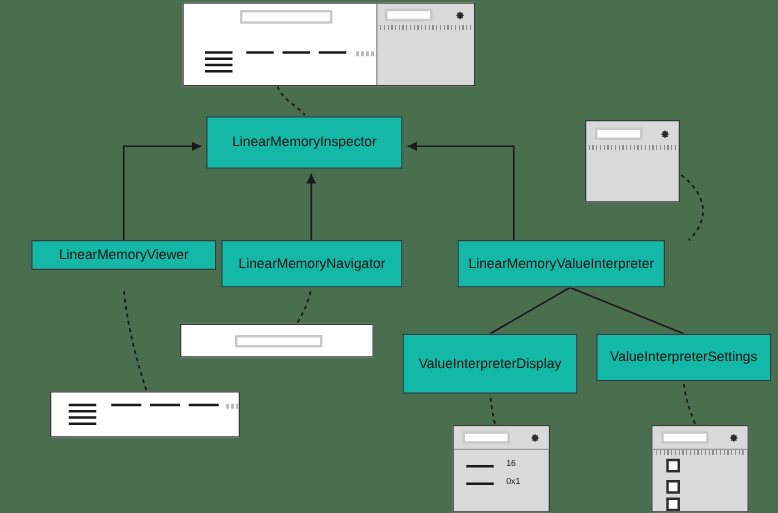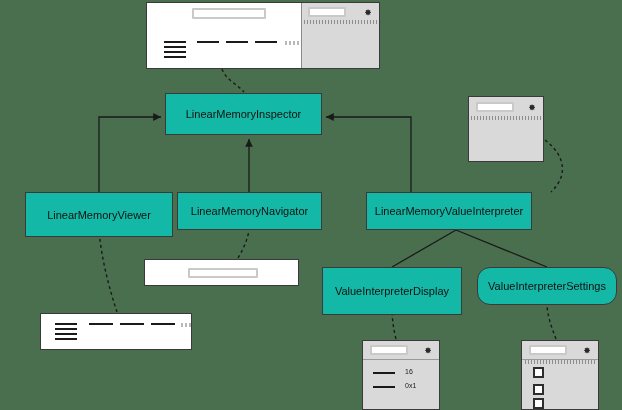--- a/index.html
+++ b/index.html
@@ -115,37 +115,37 @@
 
     <path d="M396,339 C393,327 392,317 392,306" fill="none" stroke="#1a1a1a" stroke-width="1.4" stroke-dasharray="3,3"></path>
 
     <path d="M556,339 C551,326 548,317 547,306" fill="none" stroke="#1a1a1a" stroke-width="1.4" stroke-dasharray="3,3"></path>
   </svg>
 
   <div class="node" style="left:165px;top:93px;width:157px;height:42px;">
     <span>LinearMemoryInspector</span>
   </div>
 
-  <div class="node" style="left:25px;top:192px;width:148px;height:45px;">
+  <div class="node" style="left:25px;top:192px;width:148px;height:24px;">
     <span>LinearMemoryViewer</span>
   </div>
 
   <div class="node" style="left:177px;top:192px;width:145px;height:38px;">
     <span>LinearMemoryNavigator</span>
   </div>
 
   <div class="node" style="left:366px;top:192px;width:166px;height:38px;">
     <span>LinearMemoryValueInterpreter</span>
   </div>
 
   <div class="node" style="left:322px;top:267px;width:140px;height:48px;">
     <span>ValueInterpreterDisplay</span>
   </div>
 
-  <div class="node" style="left:477px;top:267px;width:140px;height:38px;border-radius:13px;">
+  <div class="node" style="left:477px;top:267px;width:140px;height:38px;">
     <span>ValueInterpreterSettings</span>
   </div>
 
   <div class="mock mock-split" style="left:146px;top:2px;width:234px;height:67px;">
     <div class="pane-white" style="width:155px;height:100%;">
       <div class="txtbox" style="left:45px;top:5px;width:74px;height:11px;"></div>
       <div class="hline" style="left:17px;top:38px;width:22px;"></div>
       <div class="hline" style="left:17px;top:43px;width:22px;"></div>
       <div class="hline" style="left:17px;top:48px;width:22px;"></div>
       <div class="hline" style="left:17px;top:53px;width:22px;"></div>

